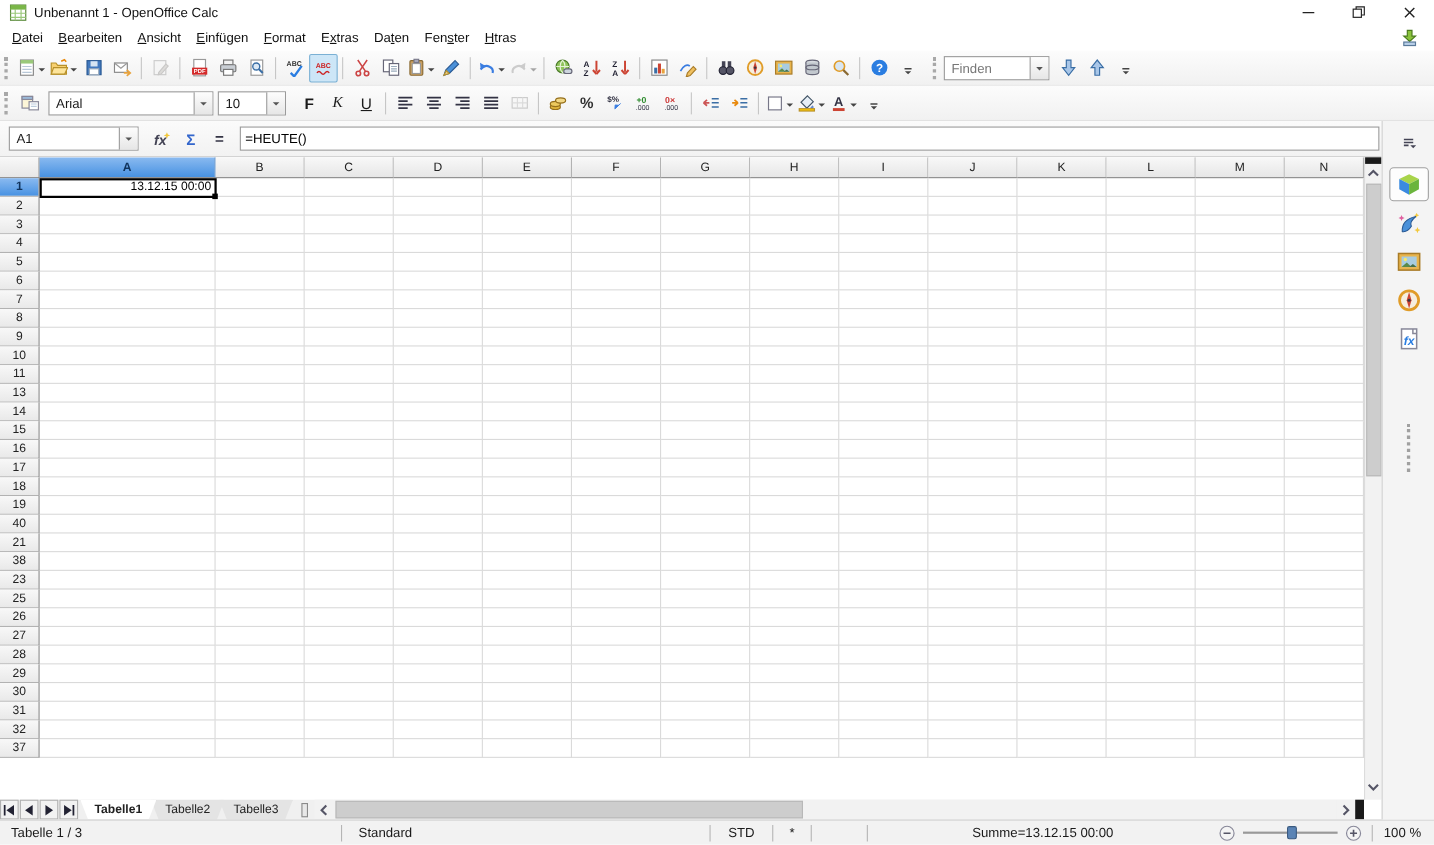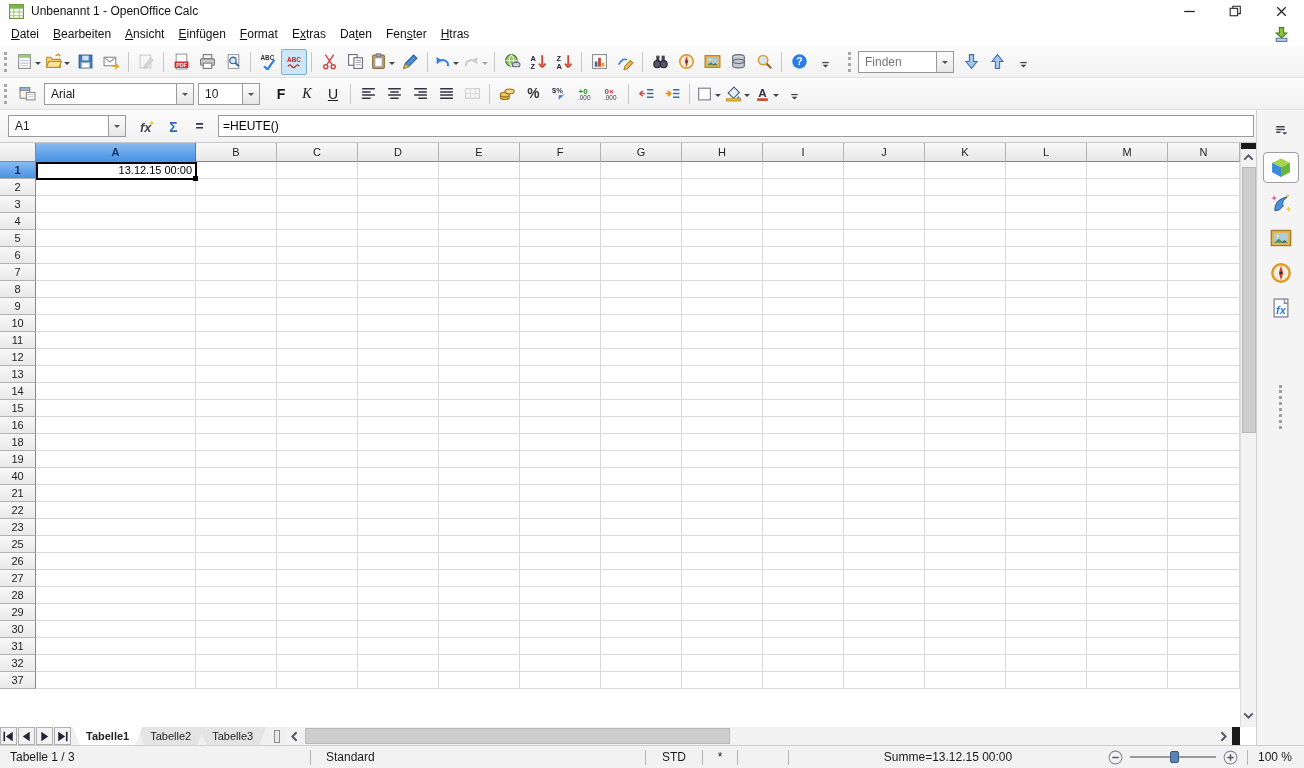--- a/index.html
+++ b/index.html
@@ -852,37 +852,20 @@
         <div class="cell" style="width: 81px;"></div>
         <div class="cell" style="width: 81px;"></div>
         <div class="cell" style="width: 81px;"></div>
         <div class="cell" style="width: 81px;"></div>
         <div class="cell" style="width: 81px;"></div>
         <div class="cell" style="width: 81px;"></div>
         <div class="cell" style="width: 81px;"></div>
         <div class="cell" style="width: 72px;"></div>
       </div>
       <div class="grid-row">
-        <div class="row-h">12</div>
-        <div class="cell" style="width: 160px;"></div>
-        <div class="cell" style="width: 81px;"></div>
-        <div class="cell" style="width: 81px;"></div>
-        <div class="cell" style="width: 81px;"></div>
-        <div class="cell" style="width: 81px;"></div>
-        <div class="cell" style="width: 81px;"></div>
-        <div class="cell" style="width: 81px;"></div>
-        <div class="cell" style="width: 81px;"></div>
-        <div class="cell" style="width: 81px;"></div>
-        <div class="cell" style="width: 81px;"></div>
-        <div class="cell" style="width: 81px;"></div>
-        <div class="cell" style="width: 81px;"></div>
-        <div class="cell" style="width: 81px;"></div>
-        <div class="cell" style="width: 72px;"></div>
-      </div>
-      <div class="grid-row">
         <div class="row-h">13</div>
         <div class="cell" style="width: 160px;"></div>
         <div class="cell" style="width: 81px;"></div>
         <div class="cell" style="width: 81px;"></div>
         <div class="cell" style="width: 81px;"></div>
         <div class="cell" style="width: 81px;"></div>
         <div class="cell" style="width: 81px;"></div>
         <div class="cell" style="width: 81px;"></div>
         <div class="cell" style="width: 81px;"></div>
         <div class="cell" style="width: 81px;"></div>
@@ -937,20 +920,37 @@
         <div class="cell" style="width: 81px;"></div>
         <div class="cell" style="width: 81px;"></div>
         <div class="cell" style="width: 81px;"></div>
         <div class="cell" style="width: 81px;"></div>
         <div class="cell" style="width: 81px;"></div>
         <div class="cell" style="width: 81px;"></div>
         <div class="cell" style="width: 81px;"></div>
         <div class="cell" style="width: 72px;"></div>
       </div>
       <div class="grid-row">
+        <div class="row-h">17</div>
+        <div class="cell" style="width: 160px;"></div>
+        <div class="cell" style="width: 81px;"></div>
+        <div class="cell" style="width: 81px;"></div>
+        <div class="cell" style="width: 81px;"></div>
+        <div class="cell" style="width: 81px;"></div>
+        <div class="cell" style="width: 81px;"></div>
+        <div class="cell" style="width: 81px;"></div>
+        <div class="cell" style="width: 81px;"></div>
+        <div class="cell" style="width: 81px;"></div>
+        <div class="cell" style="width: 81px;"></div>
+        <div class="cell" style="width: 81px;"></div>
+        <div class="cell" style="width: 81px;"></div>
+        <div class="cell" style="width: 81px;"></div>
+        <div class="cell" style="width: 72px;"></div>
+      </div>
+      <div class="grid-row">
         <div class="row-h">18</div>
         <div class="cell" style="width: 160px;"></div>
         <div class="cell" style="width: 81px;"></div>
         <div class="cell" style="width: 81px;"></div>
         <div class="cell" style="width: 81px;"></div>
         <div class="cell" style="width: 81px;"></div>
         <div class="cell" style="width: 81px;"></div>
         <div class="cell" style="width: 81px;"></div>
         <div class="cell" style="width: 81px;"></div>
         <div class="cell" style="width: 81px;"></div>
@@ -1005,21 +1005,21 @@
         <div class="cell" style="width: 81px;"></div>
         <div class="cell" style="width: 81px;"></div>
         <div class="cell" style="width: 81px;"></div>
         <div class="cell" style="width: 81px;"></div>
         <div class="cell" style="width: 81px;"></div>
         <div class="cell" style="width: 81px;"></div>
         <div class="cell" style="width: 81px;"></div>
         <div class="cell" style="width: 72px;"></div>
       </div>
       <div class="grid-row">
-        <div class="row-h">22</div>
+        <div class="row-h">38</div>
         <div class="cell" style="width: 160px;"></div>
         <div class="cell" style="width: 81px;"></div>
         <div class="cell" style="width: 81px;"></div>
         <div class="cell" style="width: 81px;"></div>
         <div class="cell" style="width: 81px;"></div>
         <div class="cell" style="width: 81px;"></div>
         <div class="cell" style="width: 81px;"></div>
         <div class="cell" style="width: 81px;"></div>
         <div class="cell" style="width: 81px;"></div>
         <div class="cell" style="width: 81px;"></div>

